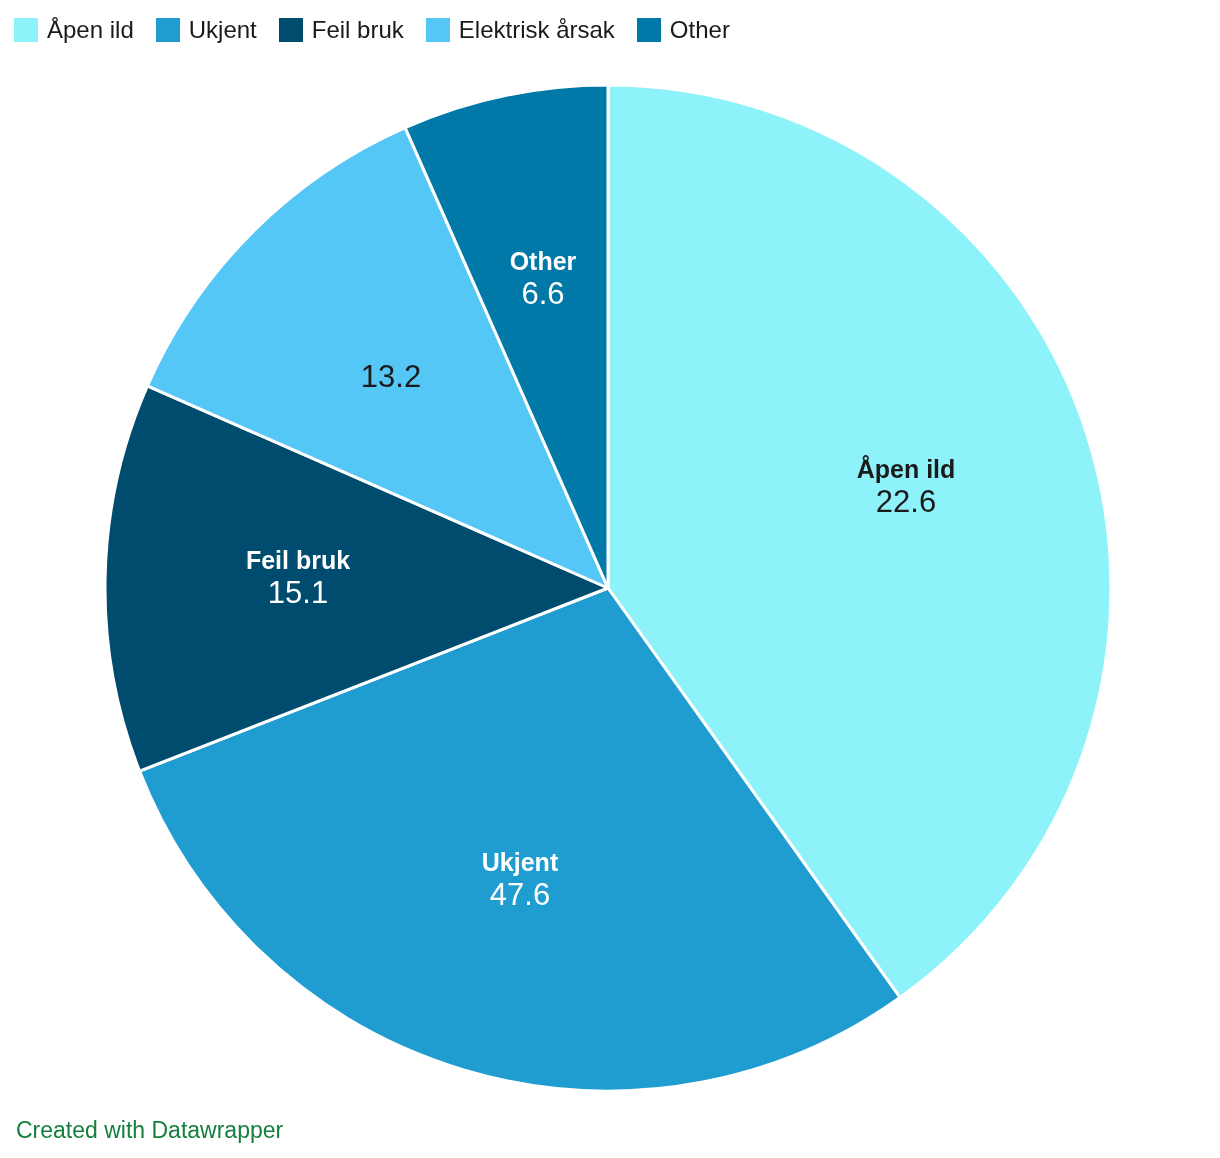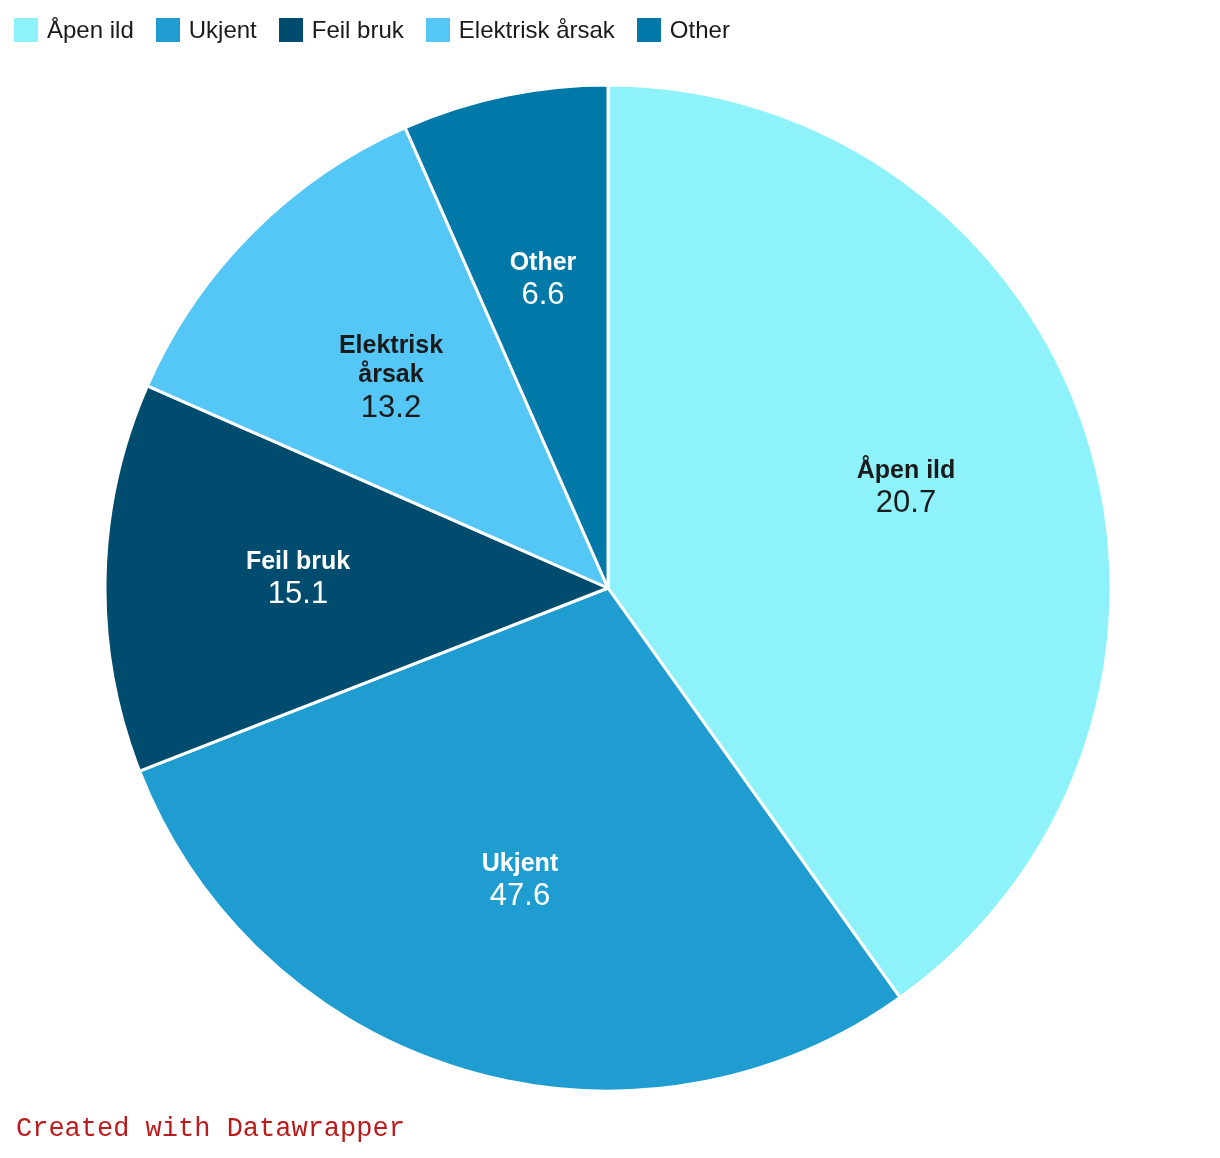--- a/index.html
+++ b/index.html
@@ -84,23 +84,23 @@
     font-family: "Liberation Sans", sans-serif;
   }
   .lbl-dark .lbl-name, .lbl-dark .lbl-value { color: #1a1a1a; }
   .lbl-light .lbl-name, .lbl-light .lbl-value { color: #ffffff; }
 
   
   #footer {
     position: absolute;
     left: 16px;
     bottom: 14px;
-    font-size: 27px;
-    color: #b91c1c;
-    font-family: Liberation Mono, monospace;
+    font-size: 23px;
+    color: #15803d;
+    font-family: Liberation Sans, sans-serif;
   }
 </style>
 </head>
 <body>
 
 <div id="legend">
   <div class="legend-item">
     <span class="legend-swatch" style="background: rgb(142, 242, 251);"></span>
     <span class="legend-label">Åpen ild</span>
   </div>
@@ -126,33 +126,31 @@
   <svg id="pie-svg" width="1220" height="1060" viewBox="0 0 1220 1060">
       <path d="M 608 536 L 608 33 A 503 503 0 0 1 900.0613915625885 945.5230684082698 Z" fill="#8ef2fb" stroke="#ffffff" stroke-width="3" stroke-linejoin="round"></path>
       <path d="M 608 536 L 900.0613915625885 945.5230684082698 A 503 503 0 0 1 139.52325940169334 719.1353147767707 Z" fill="#1f9dd0" stroke="#ffffff" stroke-width="3" stroke-linejoin="round"></path>
       <path d="M 608 536 L 139.52325940169334 719.1353147767707 A 503 503 0 0 1 147.39946526441497 333.8709634879414 Z" fill="#004c6e" stroke="#ffffff" stroke-width="3" stroke-linejoin="round"></path>
       <path d="M 608 536 L 147.39946526441497 333.8709634879414 A 503 503 0 0 1 405.1469797905576 75.7178558841245 Z" fill="#55c7f7" stroke="#ffffff" stroke-width="3" stroke-linejoin="round"></path>
       <path d="M 608 536 L 405.1469797905576 75.7178558841245 A 503 503 0 0 1 608.0000000000003 33 Z" fill="#0079a8" stroke="#ffffff" stroke-width="3" stroke-linejoin="round"></path>
     </svg>
   <div id="slice-labels">
       <div class="slice-label lbl-dark" style="left: 906px; top: 436px;">
         <span class="lbl-name">Åpen ild</span>
-        <span class="lbl-value">20.7</span>
+        <span class="lbl-value">22.6</span>
       </div>
       <div class="slice-label lbl-light" style="left: 520px; top: 829px;">
         <span class="lbl-name">Ukjent</span>
         <span class="lbl-value">47.6</span>
       </div>
       <div class="slice-label lbl-light" style="left: 298px; top: 527px;">
         <span class="lbl-name">Feil bruk</span>
         <span class="lbl-value">15.1</span>
       </div>
       <div class="slice-label lbl-dark" style="left: 391px; top: 325px;">
-        <span class="lbl-name">Elektrisk
-årsak</span>
         <span class="lbl-value">13.2</span>
       </div>
       <div class="slice-label lbl-light" style="left: 543px; top: 228px;">
         <span class="lbl-name">Other</span>
         <span class="lbl-value">6.6</span>
       </div>
     </div>
 </div>
 
 <div id="footer">Created with Datawrapper</div>

